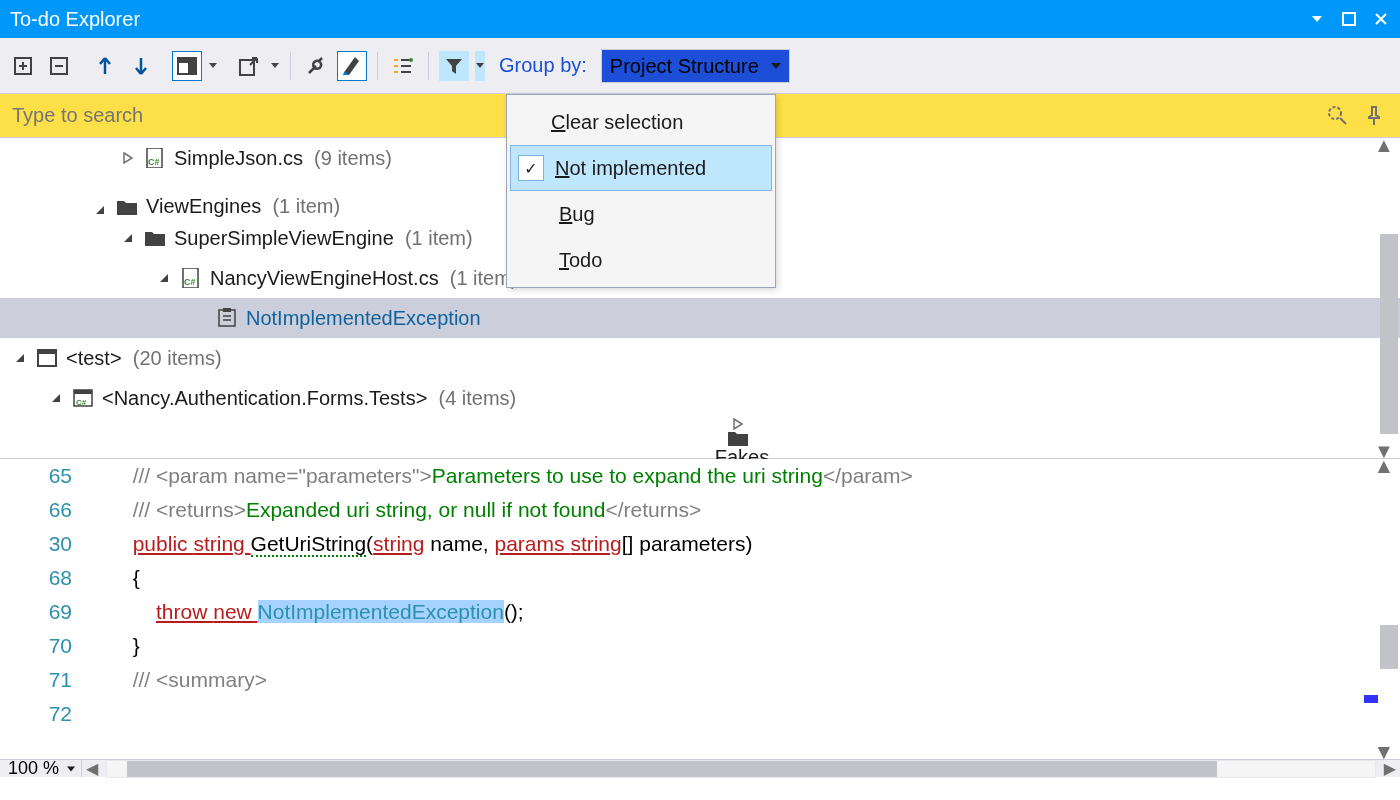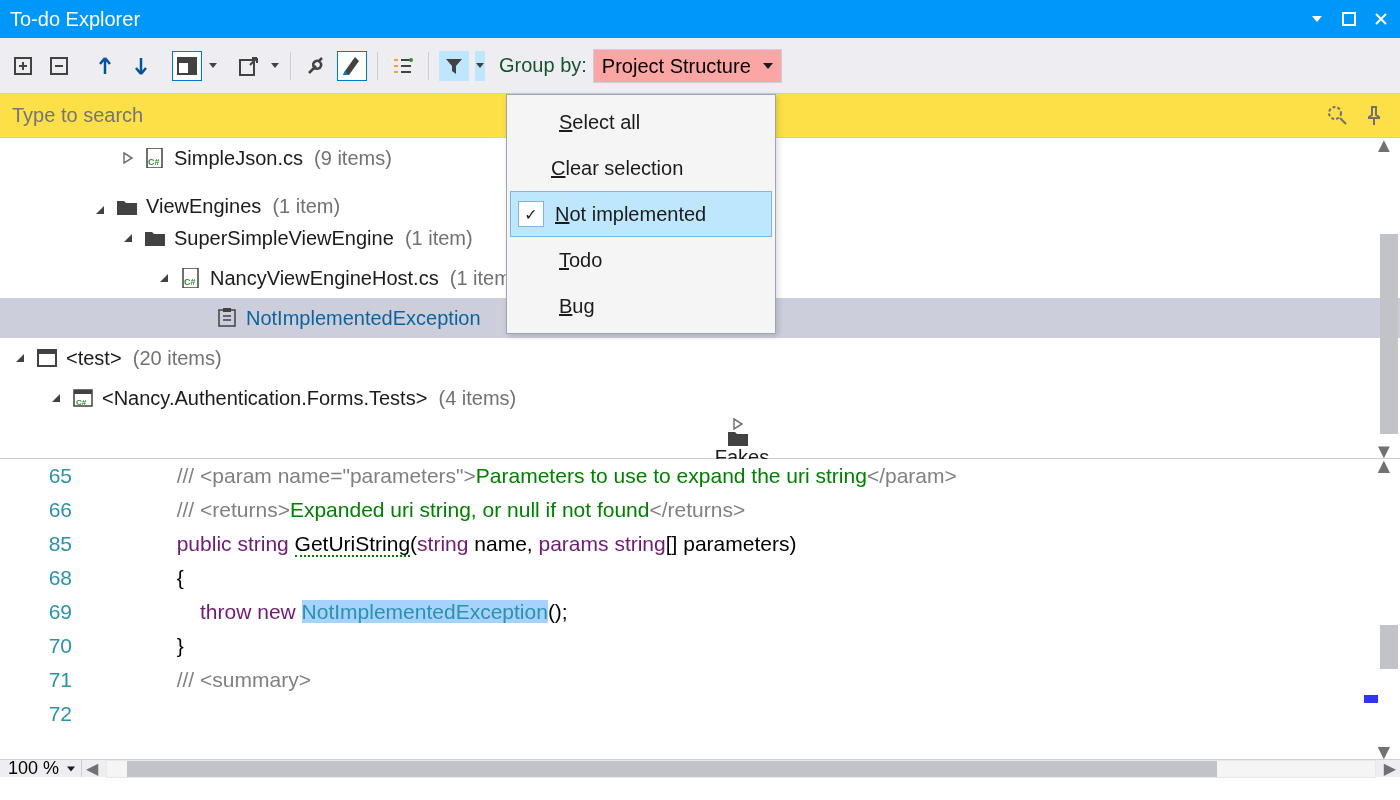--- a/index.html
+++ b/index.html
@@ -11,22 +11,22 @@
 .titlebar .win-controls { display: flex; gap: 14px; align-items: center; }
 .titlebar .wc { width: 18px; height: 18px; display: flex; align-items: center; justify-content: center; cursor: pointer; }
 
 .toolbar { background: #eeeef2; height: 56px; display: flex; align-items: center; padding: 0 8px; gap: 6px; border-bottom: 1px solid #cccedb; }
 .tb-btn { width: 30px; height: 30px; display: flex; align-items: center; justify-content: center; border: 1px solid transparent; cursor: pointer; }
 .tb-btn.active { border: 1px solid #007acc; background: #fff; }
 .tb-btn.hovered { background: #bee6fd; }
 .tb-sep { width: 1px; height: 28px; background: #cccedb; margin: 0 4px; }
 .drop-arrow { width: 10px; height: 30px; display: flex; align-items: center; justify-content: center; cursor: pointer; }
 
-.groupby-label { font-size: 20px; color: #14532d; margin-left: 8px; }
-.groupby-select { font-size: 20px; border: 1px solid #cccedb; background: #fca5a5; padding: 5px 30px 4px 8px; position: relative; cursor: pointer; }
+.groupby-label { font-size: 20px; color: #1d4ed8; margin-left: 8px; }
+.groupby-select { font-size: 20px; border: 1px solid #cccedb; background: #1d4ed8; padding: 5px 30px 4px 8px; margin-left: 8px; position: relative; cursor: pointer; }
 .groupby-select::after { content: ""; position: absolute; right: 8px; top: 50%; transform: translateY(-50%); border-left: 5px solid transparent; border-right: 5px solid transparent; border-top: 6px solid #1b1b1b; }
 
 .searchbar { background: #fde047; height: 44px; display: flex; align-items: center; padding: 0 12px; border-bottom: 1px solid #cccedb; }
 .searchbar input { flex: 1; border: none; background: transparent; font-size: 20px; color: #717171; outline: none; }
 .searchbar .sb-icon { width: 28px; height: 28px; display: flex; align-items: center; justify-content: center; cursor: pointer; margin-left: 8px; }
 
 .tree-scroll-arrow { position: absolute; right: 6px; width: 20px; height: 14px; display: flex; align-items: center; justify-content: center; cursor: pointer; color: #717171; }
 .tree-scroll-arrow.up { top: 0; }
 .tree-scroll-arrow.down { bottom: 0; }
 
@@ -42,26 +42,26 @@
 .tr-expander { width: 16px; height: 16px; display: flex; align-items: center; justify-content: center; margin-right: 8px; cursor: pointer; }
 .tr-icon { width: 22px; height: 22px; display: flex; align-items: center; justify-content: center; margin-right: 8px; }
 
 .dropdown-menu { position: absolute; left: 506px; top: 94px; background: #f5f5f5; border: 1px solid #9ba7b7; box-shadow: 2px 2px 6px rgba(0,0,0,0.15); width: 270px; z-index: 100; padding: 4px 0; }
 .menu-item { height: 46px; display: flex; align-items: center; padding-left: 10px; font-size: 20px; color: #1b1b1b; cursor: pointer; position: relative; }
 .menu-item:hover, .menu-item.highlight { background: #bee6fd; border: 1px solid #7eb4ea; margin: 0 3px; padding-left: 7px; }
 .menu-check { width: 30px; display: flex; align-items: center; justify-content: center; font-size: 16px; }
 .menu-check.framed { background: #fff; border: 1px solid #7eb4ea; height: 26px; width: 26px; margin-right: 4px; }
 .menu-label u { text-decoration: underline; }
 
-.code-area { display: flex; position: relative; background: #fff; font-family: Consolas, monospace; font-size: 21px; height: 300px; gap: 44px; }
+.code-area { display: flex; position: relative; background: #fff; font-family: Consolas, monospace; font-size: 21px; height: 300px; }
 .gutter { width: 86px; text-align: right; padding-right: 14px; color: #2b91af; line-height: 34px; font-family: Consolas, monospace; }
 .code { flex: 1; line-height: 34px; white-space: pre; color: #000; overflow: hidden; }
 .code .comment { color: #008000; }
 .code .punc { color: #808080; }
-.code .kw { color: #701a75; }
+.code .kw { color: #b91c1c; text-decoration: underline; }
 .code .type { color: #2b91af; }
 .code .squiggle { border-bottom: 2px dotted #008000; }
 .code .highlight { background: #a6d2ff; }
 .code-scrollbar { position: absolute; right: 0; top: 14px; bottom: 14px; width: 22px; }
 .code-thumb { background: #c2c3c9; width: 18px; height: 44px; position: absolute; top: 152px; left: 2px; }
 .code-arrow { position: absolute; right: 6px; width: 20px; height: 14px; color: #717171; display:flex; align-items:center; justify-content:center; cursor:pointer; }
 .code-arrow.up { top: 0; }
 .code-arrow.down { bottom: 0; }
 .err-stripe { position: absolute; right: 22px; background: #3333ff; width: 14px; height: 8px; top: 236px; }
 
@@ -279,45 +279,41 @@
       </span><span class="tr-icon">
         <svg width="20" height="16">
           <path d="M0 2 h7 l2 2 h11 v12 h-20 z" fill="#424242"></path>
         </svg>
       </span><span class="label">Fakes</span>&nbsp;&nbsp;<span class="count">(4 items)</span></div>
   </div>
 
 <div class="dropdown-menu" id="filter-menu">
     <div class="menu-item">
       <span class="menu-check"></span>
-      <span class="menu-label" style="margin-left:12px"><u>S</u>elect all</span>
-    </div>
-    <div class="menu-item">
-      <span class="menu-check"></span>
       <span class="menu-label" style="margin-left:4px"><u>C</u>lear selection</span>
     </div>
     <div class="menu-item highlight">
       <span class="menu-check framed">✓</span>
       <span class="menu-label" style="margin-left:7px"><u>N</u>ot implemented</span>
     </div>
     <div class="menu-item">
       <span class="menu-check"></span>
-      <span class="menu-label" style="margin-left:12px"><u>T</u>odo</span>
+      <span class="menu-label" style="margin-left:12px"><u>B</u>ug</span>
     </div>
     <div class="menu-item">
       <span class="menu-check"></span>
-      <span class="menu-label" style="margin-left:12px"><u>B</u>ug</span>
+      <span class="menu-label" style="margin-left:12px"><u>T</u>odo</span>
     </div>
   </div>
 
 <div class="code-area">
   <div class="gutter" id="gutter">
       <div>65</div>
       <div>66</div>
-      <div>85</div>
+      <div>30</div>
       <div>68</div>
       <div>69</div>
       <div>70</div>
       <div>71</div>
       <div>72</div>
     </div>
   <div class="code" id="code"><div><span class="">        </span><span class="punc">/// </span><span class="punc">&lt;param name=</span><span class="punc">"parameters"</span><span class="punc">&gt;</span><span class="comment">Parameters to use to expand the uri string</span><span class="punc">&lt;/param&gt;</span></div><div><span class="">        </span><span class="punc">/// </span><span class="punc">&lt;returns&gt;</span><span class="comment">Expanded uri string, or null if not found</span><span class="punc">&lt;/returns&gt;</span></div><div><span class="">        </span><span class="kw">public </span><span class="kw">string </span><span class="squiggle">GetUriString</span><span class="">(</span><span class="kw">string</span><span class=""> name, </span><span class="kw">params </span><span class="kw">string</span><span class="">[] parameters)</span></div><div><span class="">        {</span></div><div><span class="">            </span><span class="kw">throw </span><span class="kw">new </span><span class="type highlight">NotImplementedException</span><span class="">();</span></div><div><span class="">        }</span></div><div><span class=""></span></div><div><span class="">        </span><span class="punc">/// </span><span class="punc">&lt;summary&gt;</span></div></div>
   <div class="code-arrow up">▲</div>
   <div class="code-scrollbar">
       <div class="code-thumb"></div>

